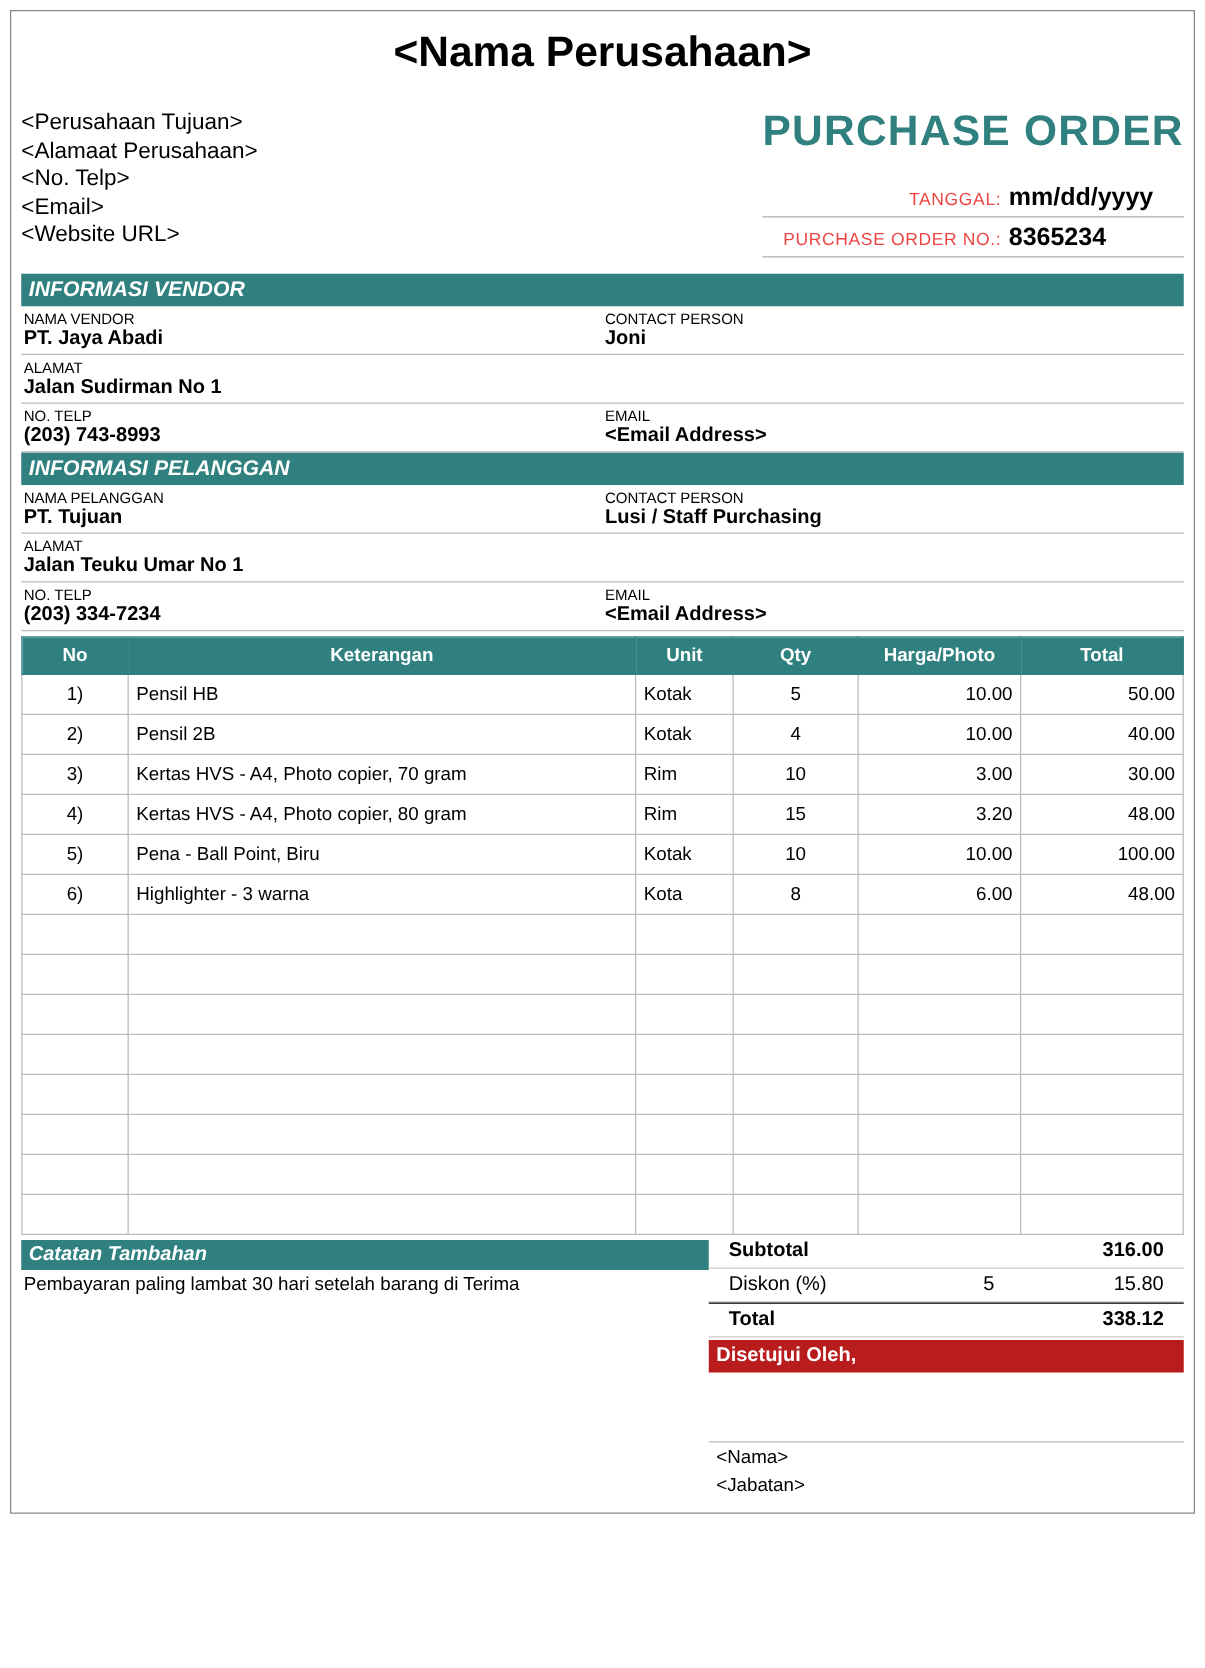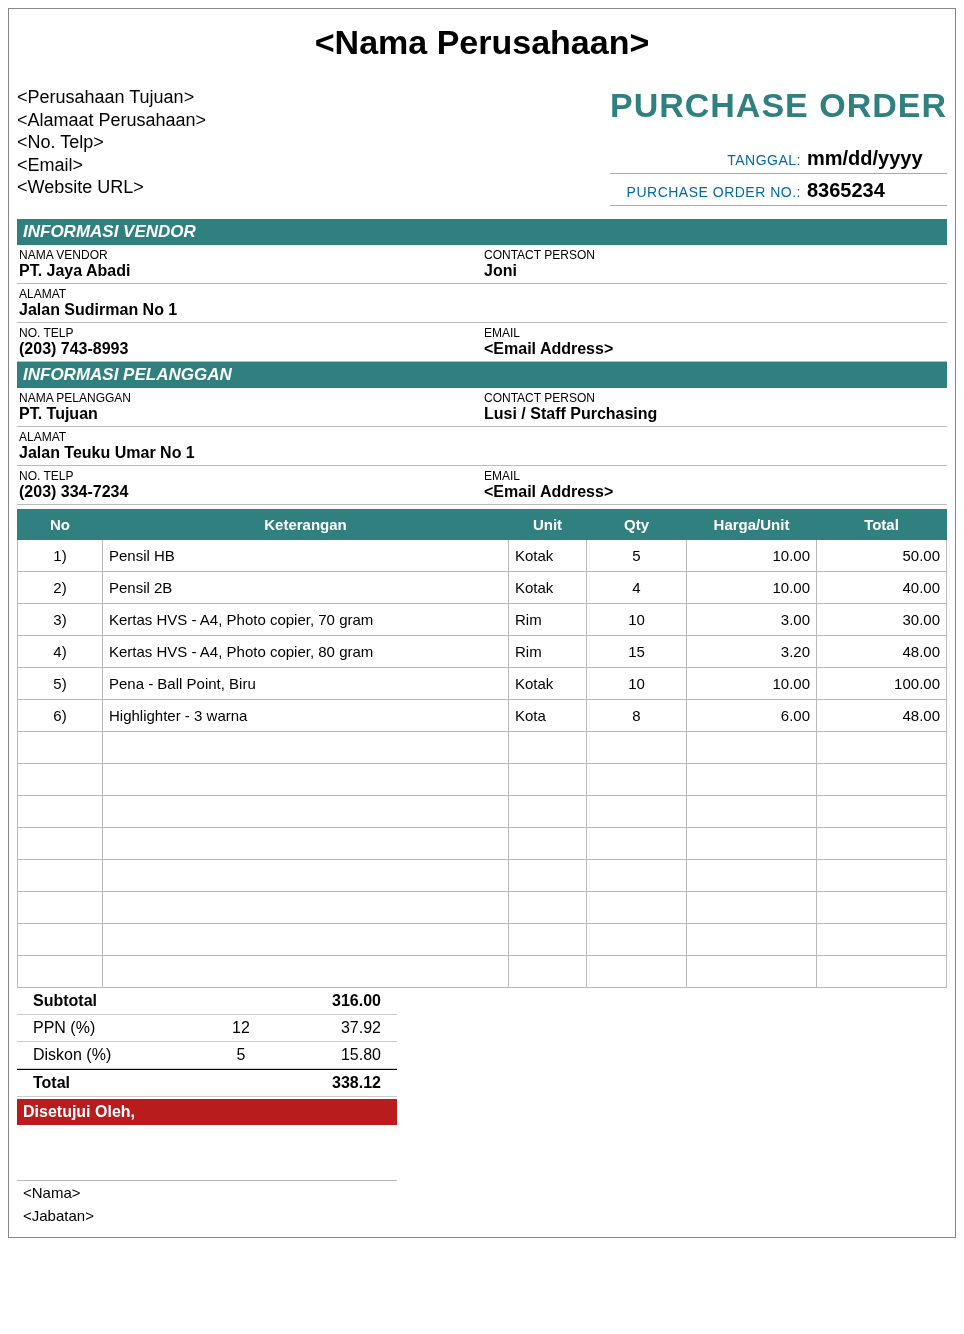--- a/index.html
+++ b/index.html
@@ -4,21 +4,21 @@
 <style>
   * { box-sizing: border-box; }
   body { font-family: Arial, Helvetica, sans-serif; margin:0; padding:8px; width:964px; color:#000; }
   .page { border:1px solid #888; padding:6px 8px 10px 8px; }
   .company-title { text-align:center; font-size:34px; font-weight:bold; margin:8px 0 24px 0; }
   .top-row { display:flex; justify-content:space-between; }
   .addr-block { font-size:18px; line-height:1.25; }
   .po-title { color:#308080; font-size:34px; font-weight:bold; text-align:center; margin-bottom:20px; letter-spacing:1px; }
   .po-meta { text-align:right; }
   .po-meta .row { display:flex; justify-content:flex-end; align-items:baseline; border-bottom:1px solid #aaa; padding:2px 0 3px 0; margin-bottom:3px; }
-  .po-meta .lab { color:#0369a1; font-size:14px; letter-spacing:0.5px; margin-right:6px; }
+  .po-meta .lab { color:#ef4444; font-size:14px; letter-spacing:0.5px; margin-right:6px; }
   .po-meta .val { font-weight:bold; font-size:20px; min-width:140px; text-align:left; }
 
   .bar { background:#308080; color:#fff; font-weight:bold; font-style:italic; padding:3px 6px; font-size:17px; margin-top:10px; }
   .info-grid { display:flex; }
   .info-col { flex:1; }
   .fld-lab { font-size:12px; padding:3px 2px 0 2px; text-transform:uppercase; }
   .fld-val { font-size:16px; font-weight:bold; padding:0 2px 3px 2px; border-bottom:1px solid #bbb; }
   .full { width:100%; }
 
   table.items { border-collapse:collapse; width:100%; margin-top:4px;border-radius:20px; }
@@ -124,21 +124,21 @@
     </div>
   </div>
 
   <table class="items">
     <thead>
       <tr>
         <th style="width:85px;">No</th>
         <th>Keterangan</th>
         <th style="width:78px;">Unit</th>
         <th style="width:100px;">Qty</th>
-        <th style="width:130px;">Harga/Unit</th>
+        <th style="width:130px;">Harga/Photo</th>
         <th style="width:130px;">Total</th>
       </tr>
     </thead>
     <tbody id="items-body">
     <tr>
           <td class="ctr">1)</td>
           <td>Pensil HB</td>
           <td>Kotak</td>
           <td class="ctr">5</td>
           <td class="num">10.00</td>
@@ -245,32 +245,31 @@
           <td></td>
           <td></td>
           <td></td>
           <td></td>
           <td></td>
         </tr>
       </tbody>
   </table>
 
   <div class="bottom">
+    <div class="notes">
+      <div class="note-bar">Catatan Tambahan</div>
+      <div class="note-text">Pembayaran paling lambat 30 hari setelah barang di Terima</div>
+    </div>
     <div class="totals">
       <div class="trow bold">
         <span class="tlab">Subtotal</span>
         <span class="tmid"></span>
         <span class="tval">316.00</span>
       </div>
       <div class="trow">
-        <span class="tlab">PPN (%)</span>
-        <span class="tmid">12</span>
-        <span class="tval">37.92</span>
-      </div>
-      <div class="trow">
         <span class="tlab">Diskon (%)</span>
         <span class="tmid">5</span>
         <span class="tval">15.80</span>
       </div>
       <div class="trow bold" style="border-top:1px solid #000;">
         <span class="tlab">Total</span>
         <span class="tmid"></span>
         <span class="tval">338.12</span>
       </div>
       <div class="appr-bar">Disetujui Oleh,</div>

